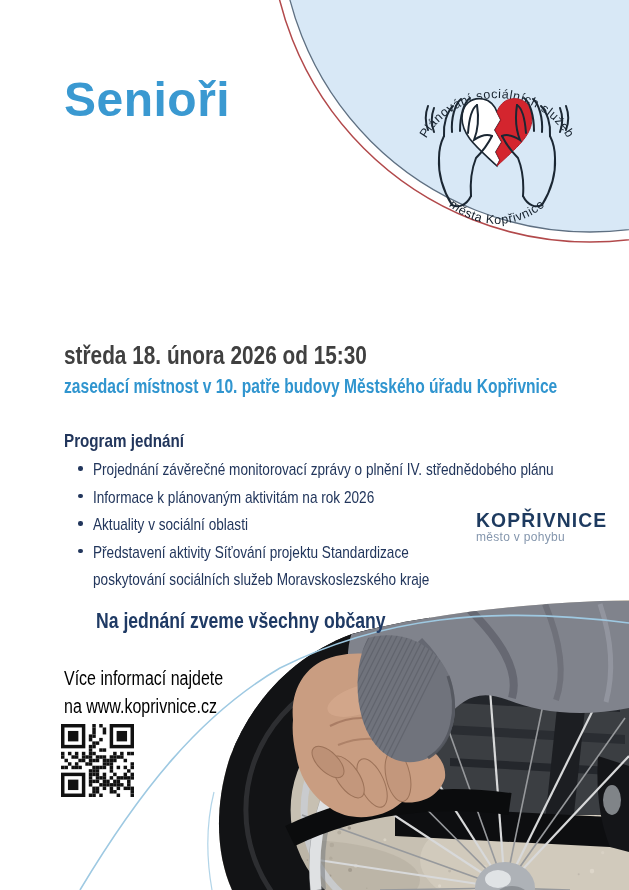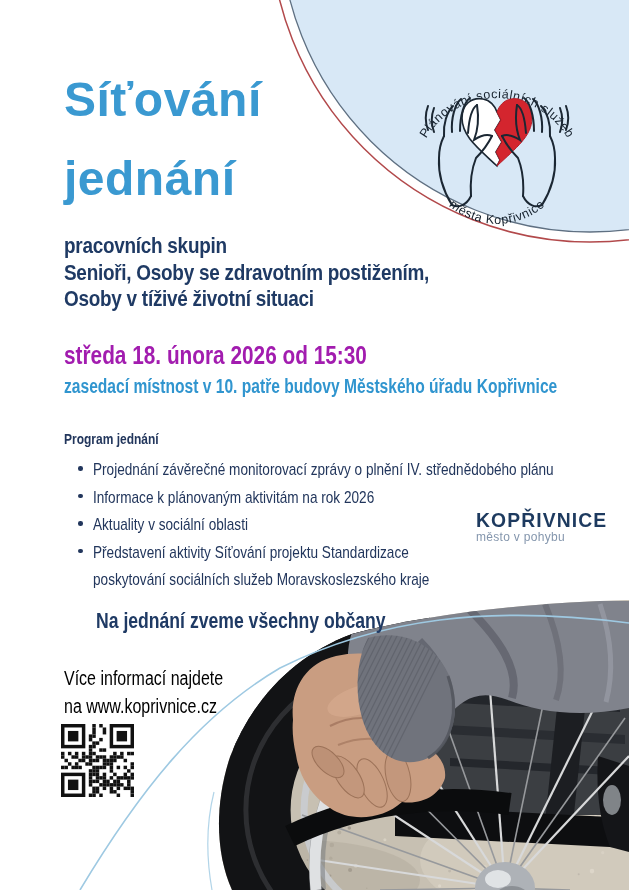--- a/index.html
+++ b/index.html
@@ -5,23 +5,23 @@
   html,body{margin:0;padding:0;background:#fff;}
   .poster{position:relative;width:629px;height:890px;overflow:hidden;background:#ffffff;
           font-family:"Liberation Sans",sans-serif;}
   .bg{position:absolute;left:0;top:0;width:629px;height:890px;display:block;}
   .txt{position:absolute;white-space:nowrap;}
   .cond{display:inline-block;transform:scaleX(.8);transform-origin:0 50%;white-space:nowrap;}
   .cond86{display:inline-block;transform:scaleX(.86);transform-origin:0 50%;white-space:nowrap;}
   .title{left:64px;top:60px;font-size:48px;line-height:79px;font-weight:700;color:#3a99d1;letter-spacing:.5px;}
   .subtitle{left:64px;top:233px;font-size:22px;line-height:26.5px;font-weight:700;color:#1f3a64;letter-spacing:-.3px;}
   .subtitle span{display:block;}
-  .date{left:64px;top:340px;font-size:26px;font-weight:700;color:#a21caf;}
+  .date{left:64px;top:340px;font-size:26px;font-weight:700;color:#404040;}
   .venue{left:64px;top:375px;font-size:19.5px;font-weight:700;color:#3095cf;}
-  .prog-head{left:64px;top:430px;font-size:15px;font-weight:700;color:#22365c;}
+  .prog-head{left:64px;top:430px;font-size:19px;font-weight:700;color:#22365c;}
   .bullets{left:64px;top:456px;color:#22365c;font-size:17px;}
   .bullet-row{display:flex;align-items:baseline;height:27.6px;line-height:27.6px;}
   .bullet-row .dot{width:4.5px;height:4.5px;border-radius:50%;background:#22365c;margin:0 10px 3px 14px;flex:none;align-self:center;}
   .bullet-row.nodot .dot{visibility:hidden;}
   .invite{left:64px;top:608px;font-size:22px;font-weight:700;color:#1f3a64;margin-left:32px;}
   .info{left:64px;top:664px;font-size:20px;color:#000000;line-height:28px;}
   .info span{display:block;}
   .citylogo{left:476px;top:508px;color:#1d3a5f;}
   .citylogo .nm{font-size:21px;font-weight:700;letter-spacing:1.2px;display:inline-block;transform:scaleX(.92);transform-origin:0 50%;}
   .citylogo .tg{font-size:12px;color:#8496ad;letter-spacing:.3px;margin-top:-2px;display:block;}
@@ -369,29 +369,23 @@
       </g>
     </g>
 
     <g fill="none" stroke="#9ec9e2">
       <path d="M 80 890 C 140 790 200 715 280 668 C 380 618 490 605 629 623" stroke-width="1.6"></path>
       <path d="M 212 890 C 206 856 206 824 214 792" stroke-width="1.2" opacity=".8"></path>
     </g>
   </svg>
 
   <div class="txt title">
-    <div>Síťování</div>
-    <div>jednání</div>
-  </div>
-
-  <div class="txt subtitle">
-    <span class="cond86">pracovních skupin</span>
-    <span class="cond86">Senioři, Osoby se zdravotním postižením,</span>
-    <span class="cond86">Osoby v tíživé životní situaci</span>
-  </div>
+    <div>Senioři</div>
+  </div>
+
 
   <div class="txt date">
     <span class="cond">středa 18. února 2026 od 15:30</span>
   </div>
   <div class="txt venue">
     <span class="cond">zasedací místnost v 10. patře budovy Městského úřadu Kopřivnice</span>
   </div>
 
   <div class="txt prog-head">
     <span class="cond">Program jednání</span>

